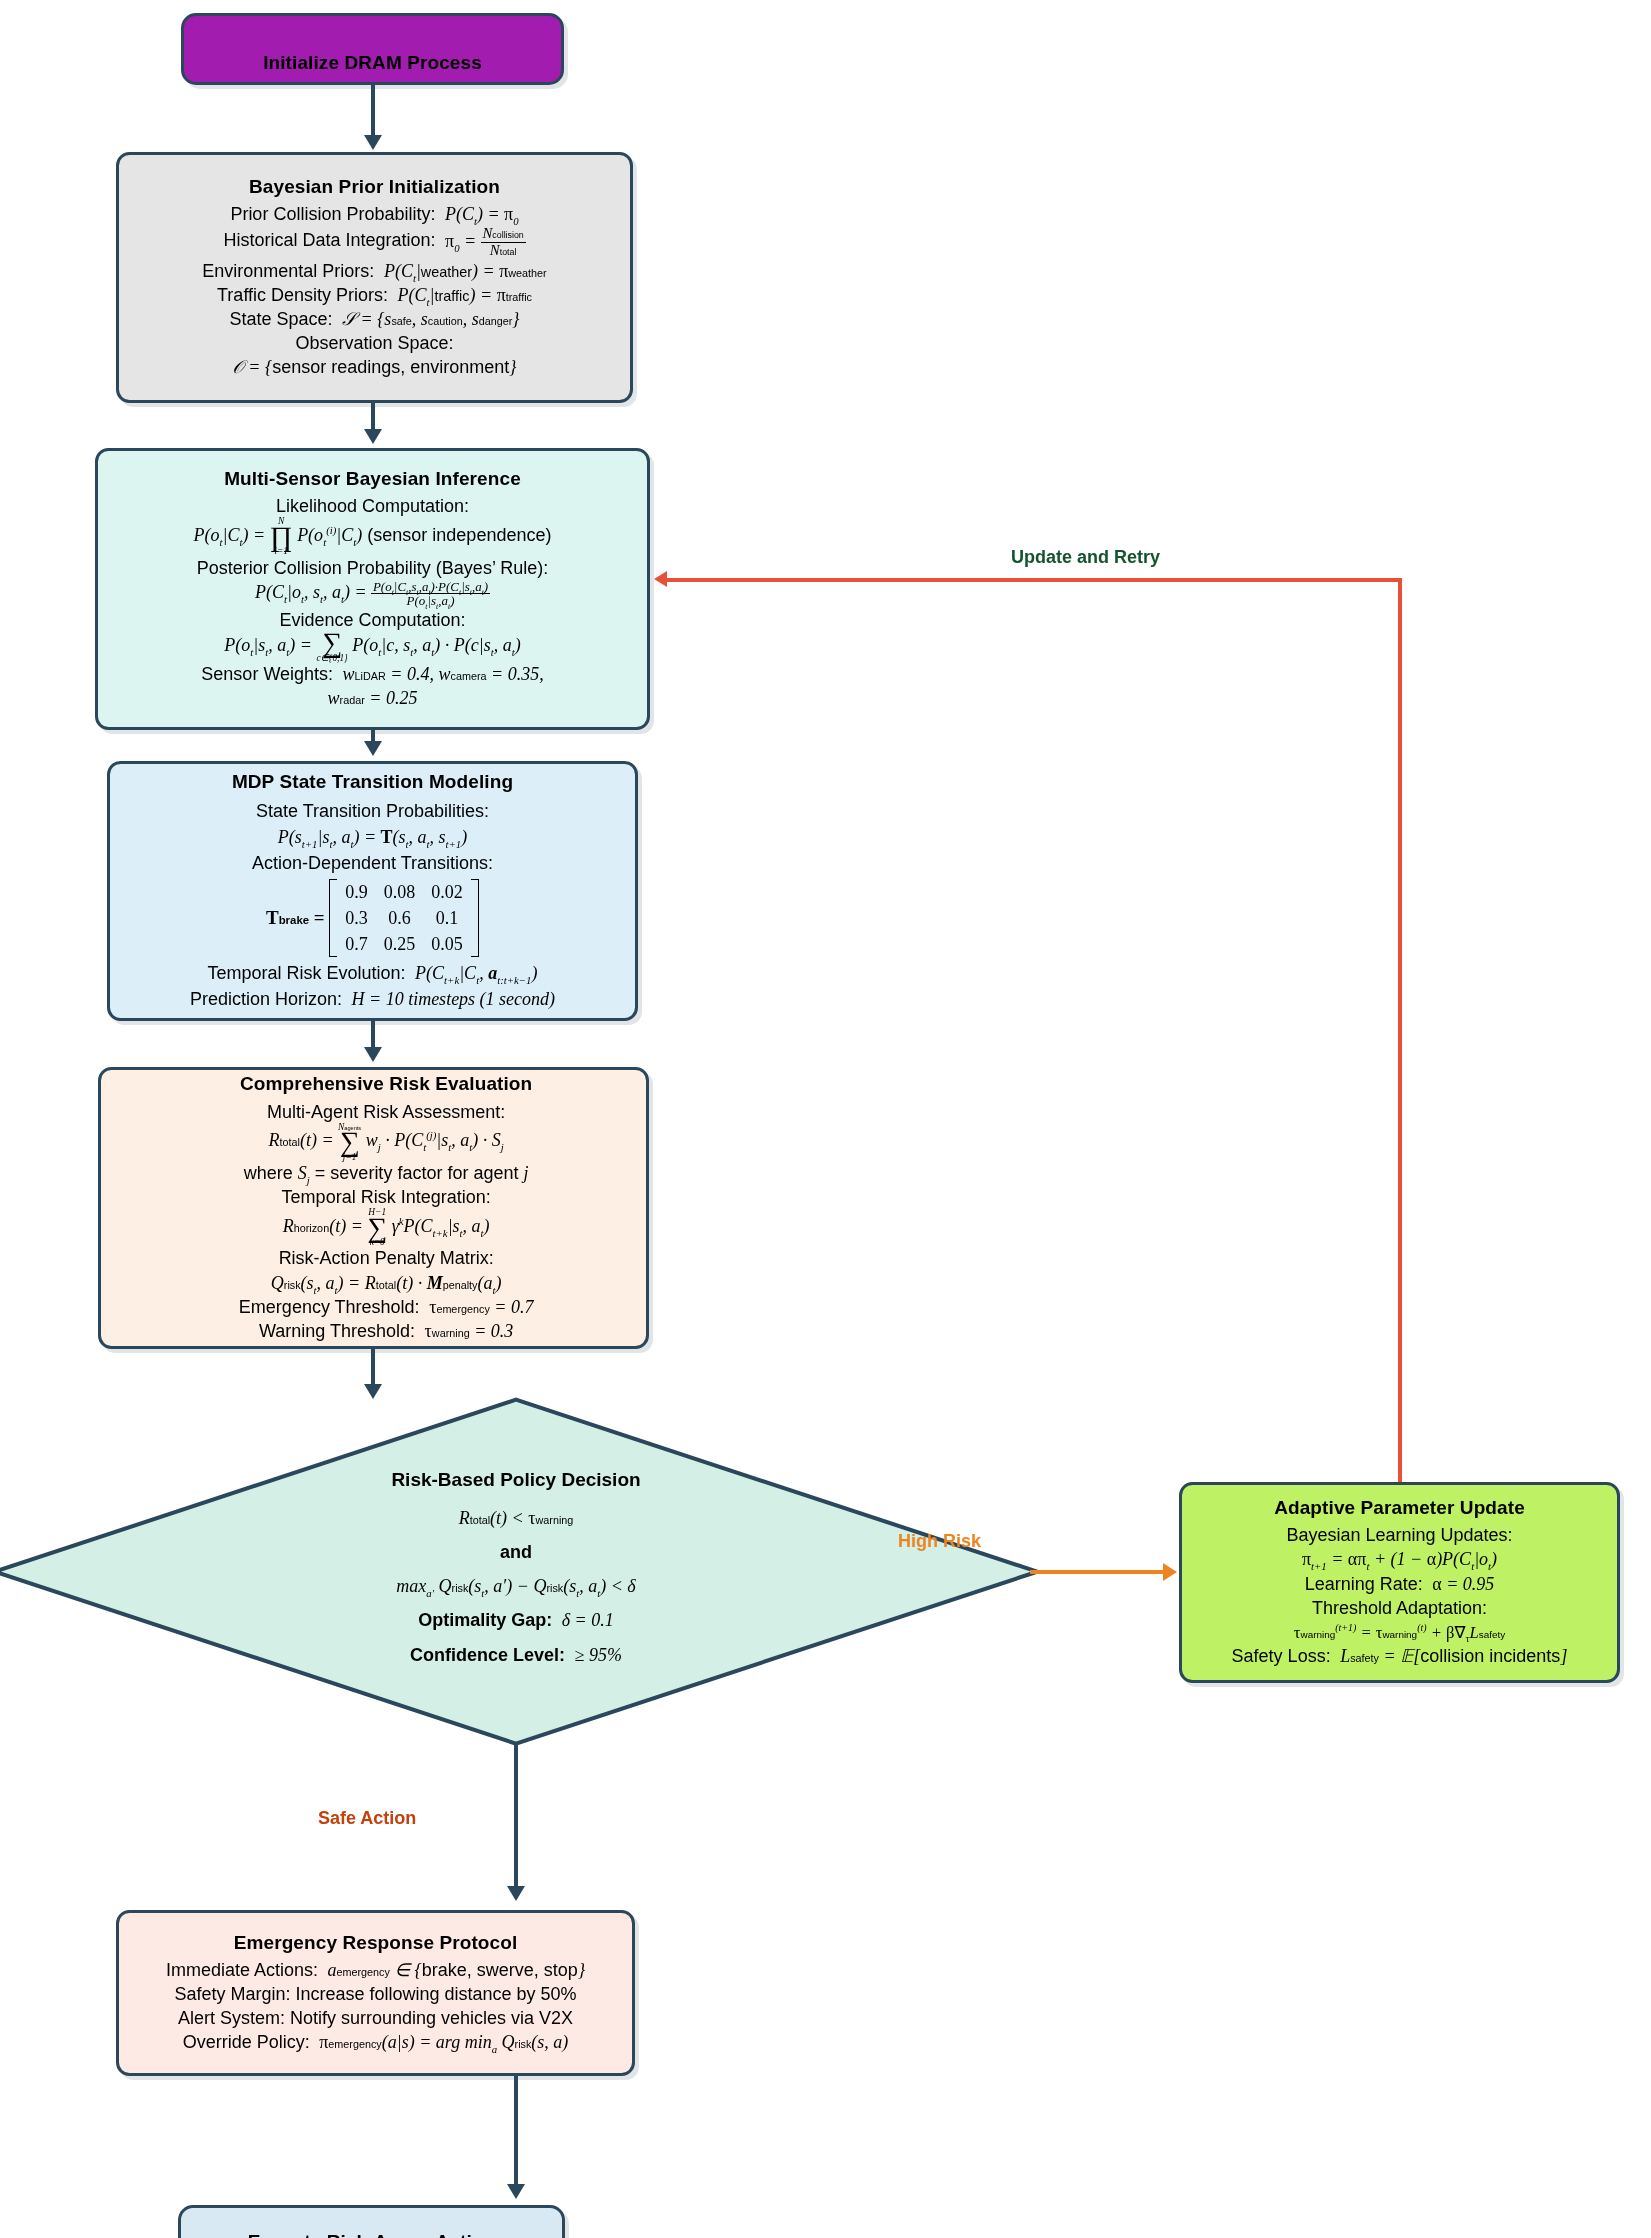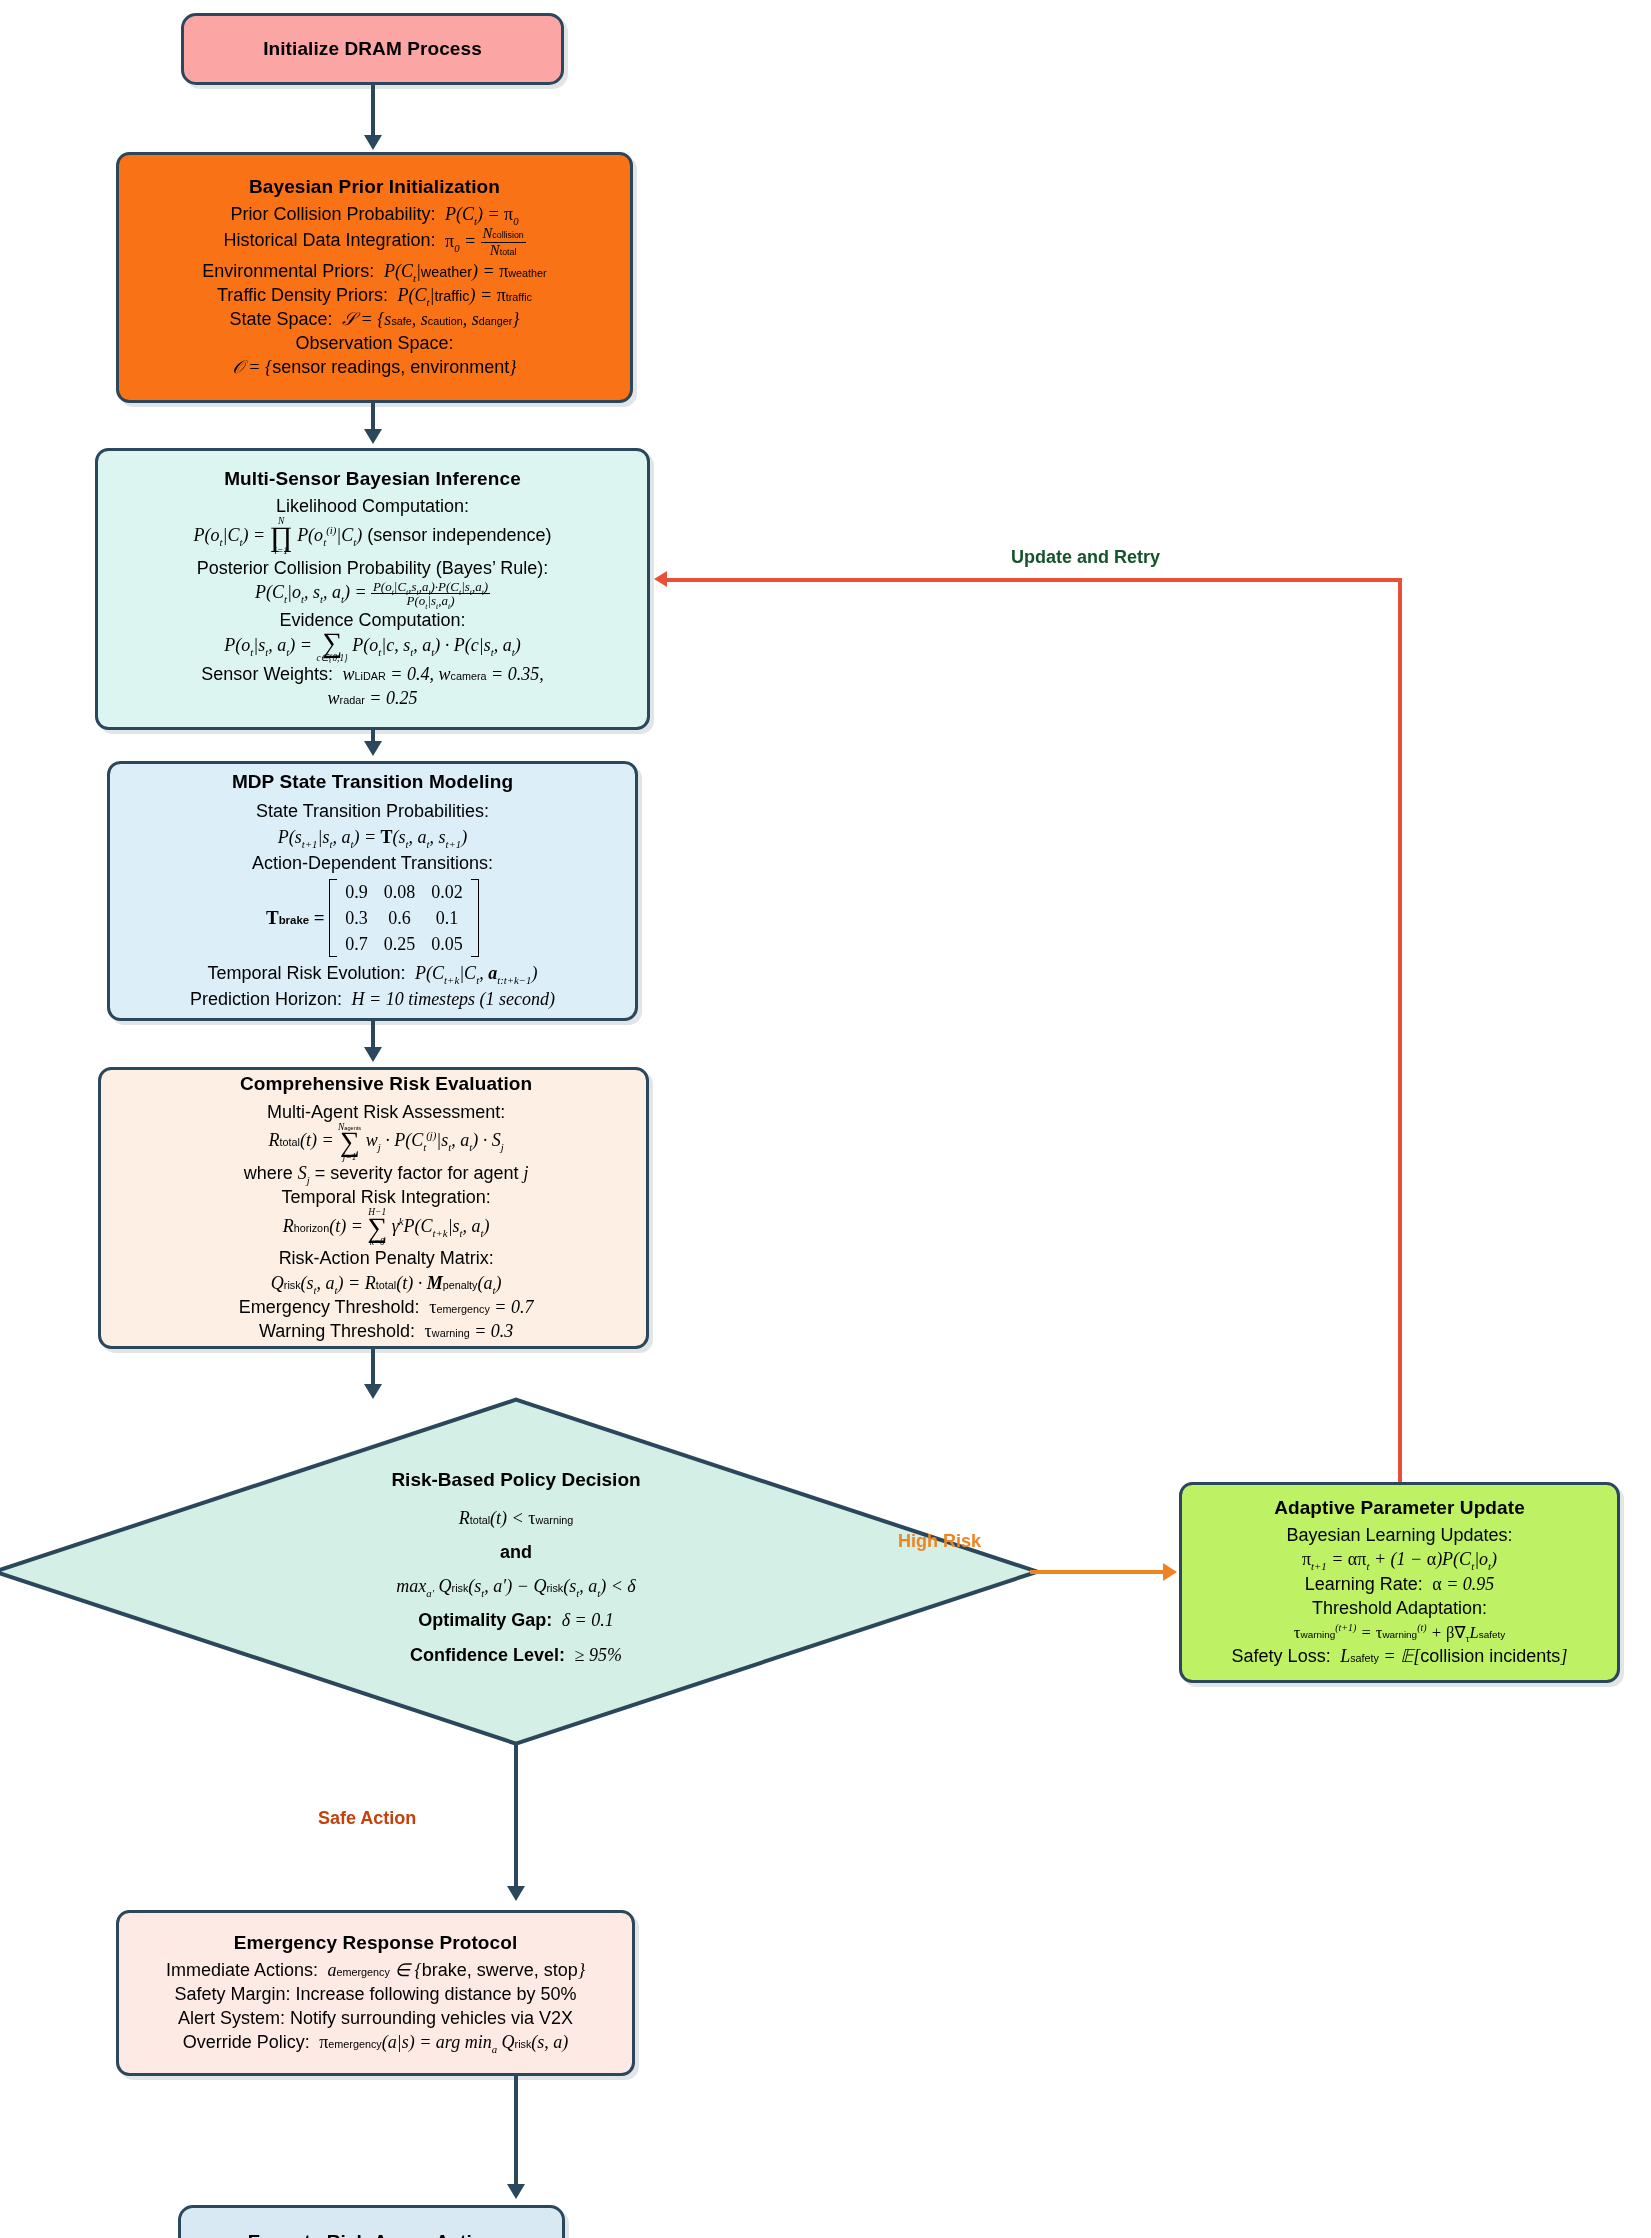--- a/index.html
+++ b/index.html
@@ -64,22 +64,22 @@
 
   
   .matrix{display:inline-flex; align-items:stretch; vertical-align:middle; font-family:"Liberation Serif", serif;}
   .matrix .brk{width:7.2px; border-top:1.8px solid #000; border-bottom:1.8px solid #000;}
   .matrix .brk.l{border-left:1.8px solid #000;}
   .matrix .brk.r{border-right:1.8px solid #000;}
   .matrix table{border-collapse:collapse;}
   .matrix td{padding:0.9px 8px; font-size:18px; text-align:center;}
 
   
-  #n-start   {left:181px;  top:12.5px;   width:383px;  height:72px; background:#fca5a5;}
-  #n-prior   {left:116px;  top:152px;  width:517px; height:251px; background:#f97316; border-radius:13.4px;}
+  #n-start   {left:181px;  top:12.5px;   width:383px;  height:72px; background:#a21caf;justify-content:flex-end;}
+  #n-prior   {left:116px;  top:152px;  width:517px; height:251px; background:#e5e5e5; border-radius:13.4px;}
   #n-inf     {left:95px;  top:448px; width:555px; height:282px; background:#ddf5f0; border-radius:13.4px;}
   #n-mdp     {left:107px;  top:761px; width:531px; height:260px; background:#dceef8; border-radius:13.4px;justify-content:space-between;}
   #n-risk    {left:98px;  top:1067px; width:551px; height:282px; background:#fdefe3; border-radius:13.4px;padding-left:36px;}
   #n-adapt   {left:1179px; top:1482px; width:441px;  height:201px; background:#bef264; border-radius:13.4px;}
   #n-emerg   {left:116px;  top:1910px; width:519px; height:166px; background:#fdeae5; border-radius:13.4px;}
   #n-exec    {left:178px;  top:2205px; width:387px;  height:74px; background:#d8e9f3;}
 
   
   #n-decision{
     position:absolute;

